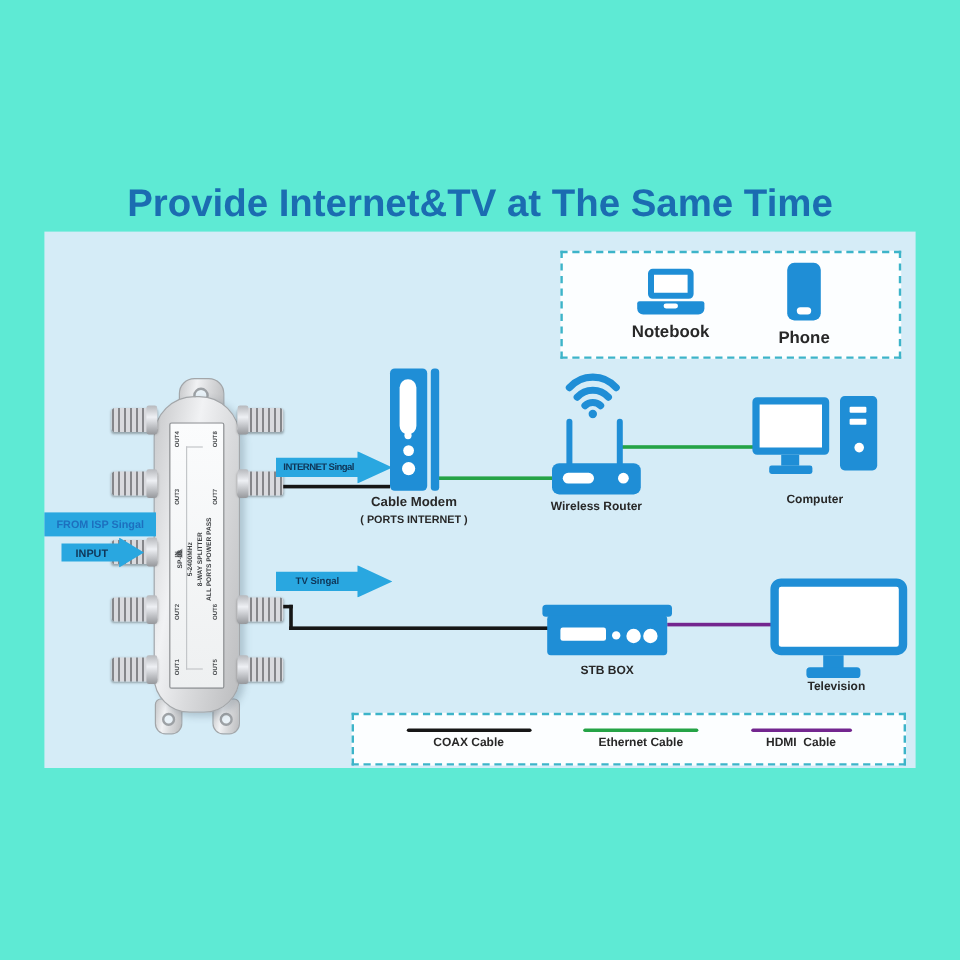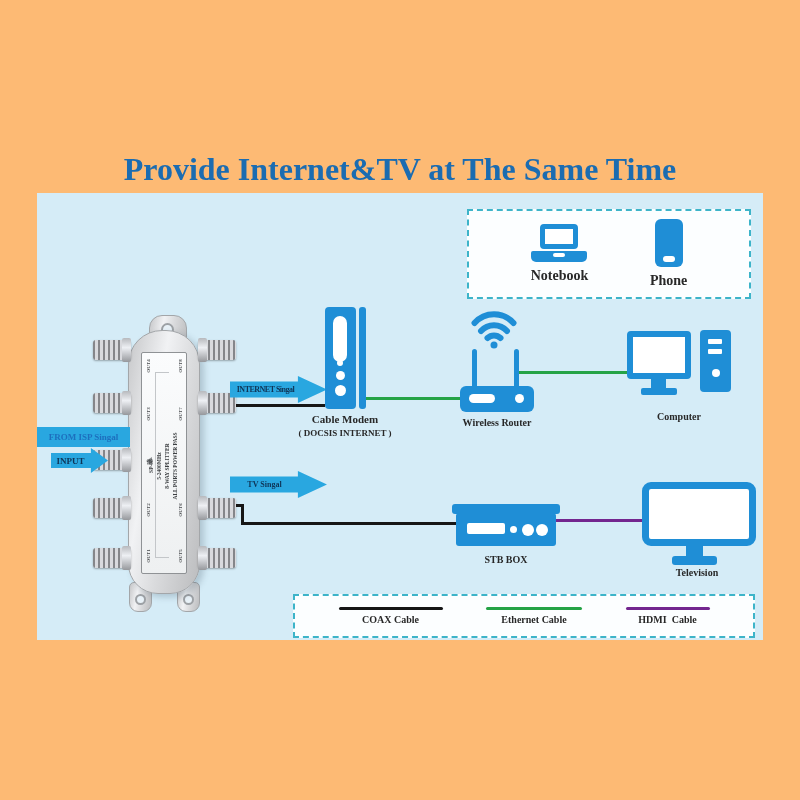--- a/index.html
+++ b/index.html
@@ -1,17 +1,17 @@
 <!DOCTYPE html>
 <html style="--title-blue: #1b6cb1; --panel-bg: #d5ecf7; --bright-blue: #29a7e0; --icon-blue: #1f8ed6; --navy-text: #0f3557; --isp-text: #1d6fbe; --label-text: #282828; --coax-black: #161616; --ethernet-green: #25a346; --hdmi-purple: #73268f; --dashed-border: #3db4c9;"><head>
 <meta charset="utf-8">
 <style>
   html,body{margin:0;padding:0;background:#fff;}
-  .page{position:relative;width:800px;height:800px;background:#fdba74;overflow:hidden;
-        font-family:Liberation Serif, serif;font-weight:bold;}
+  .page{position:relative;width:800px;height:800px;background:#5eead4;overflow:hidden;
+        font-family:Liberation Sans, sans-serif;font-weight:bold;}
   .abs{position:absolute;}
   
   .title{position:absolute;left:0;top:151px;width:800px;text-align:center;
          font-size:32px;letter-spacing:0;color:var(--title-blue);white-space:pre;}
   
   .panel{position:absolute;left:37px;top:193px;width:726px;height:447px;background:var(--panel-bg);}
   
   .banner{position:absolute;left:50px;top:257px;width:254px;height:43px;background:var(--bright-blue);
           color:var(--navy-text);font-size:9px;display:flex;align-items:center;justify-content:center;white-space:pre;}
   
@@ -166,32 +166,32 @@
   <div class="portlbl" style="left:171px;top:547px;">OUT5</div>
 
   <div class="sp-text">
     <div>SP-08</div>
     <div>5-2400MHz</div>
     <div>8-WAY SPLITTER</div>
     <div>ALL PORTS POWER PASS</div>
   </div>
 
   <div class="ispbox">FROM ISP Singal</div>
-  <div class="sigarrow" style="left:51px;top:448px;width:57px;height:25px;font-size:9px;padding-right:18px;box-sizing:border-box;">INPUT</div>
+  <div class="sigarrow" style="left:51px;top:448px;width:69px;height:25px;font-size:9px;padding-right:18px;box-sizing:border-box;">INPUT</div>
   <div class="sigarrow" style="left:230px;top:376px;width:97px;height:27px;font-size:8px;letter-spacing:-0.5px;padding-right:26px;box-sizing:border-box;">INTERNET Singal</div>
   <div class="sigarrow" style="left:230px;top:471px;width:97px;height:27px;font-size:8px;padding-right:28px;box-sizing:border-box;">TV Singal</div>
 
   <div class="abs blue" style="left:325px;top:307px;width:31px;height:102px;border-radius:4px;"></div>
   <div class="abs blue" style="left:359px;top:307px;width:7px;height:102px;border-radius:3px;"></div>
   <div class="abs" style="left:333px;top:316px;width:14px;height:46px;background:#fff;border-radius:7px;"></div>
   <div class="abs" style="left:337px;top:360px;width:6px;height:6px;background:#fff;border-radius:50%;"></div>
   <div class="abs" style="left:336px;top:371px;width:9px;height:9px;background:#fff;border-radius:50%;"></div>
   <div class="abs" style="left:335px;top:385px;width:11px;height:11px;background:#fff;border-radius:50%;"></div>
   <div class="lbl" style="left:275px;top:413px;width:140px;font-size:11px;">Cable Modem</div>
-  <div class="lbl" style="left:275px;top:428px;width:140px;font-size:9px;">( DOCSIS INTERNET )</div>
+  <div class="lbl" style="left:275px;top:428px;width:140px;font-size:9px;">( PORTS INTERNET )</div>
 
   <svg class="wifi abs" style="left:461px;top:303px;" width="66" height="46" viewBox="0 0 66 46">
     <path d="M 13.5 20 A 26 26 0 0 1 52.5 20"></path>
     <path d="M 20 28 A 17.5 17.5 0 0 1 46 28"></path>
     <path d="M 26.5 35 A 9.5 9.5 0 0 1 39.5 35"></path>
     <circle cx="33" cy="42" r="3.5"></circle>
   </svg>
   <div class="abs blue" style="left:472px;top:349px;width:5px;height:42px;border-radius:3px;"></div>
   <div class="abs blue" style="left:514px;top:349px;width:5px;height:42px;border-radius:3px;"></div>
   <div class="abs blue" style="left:460px;top:386px;width:74px;height:26px;border-radius:6px;"></div>

